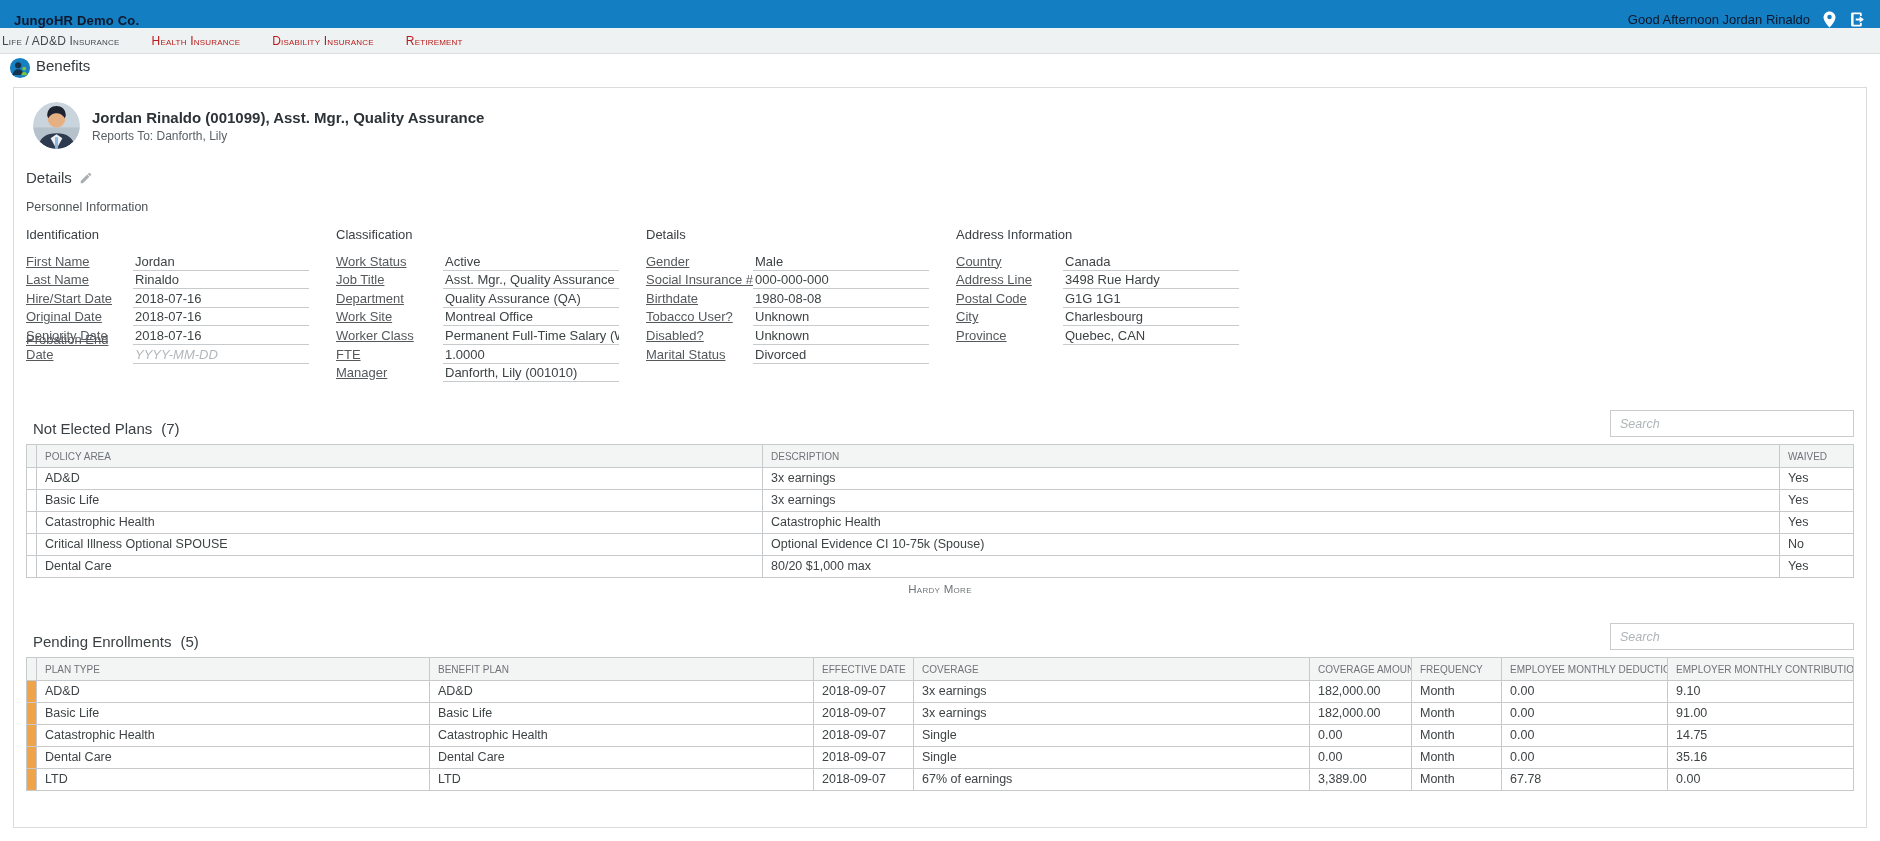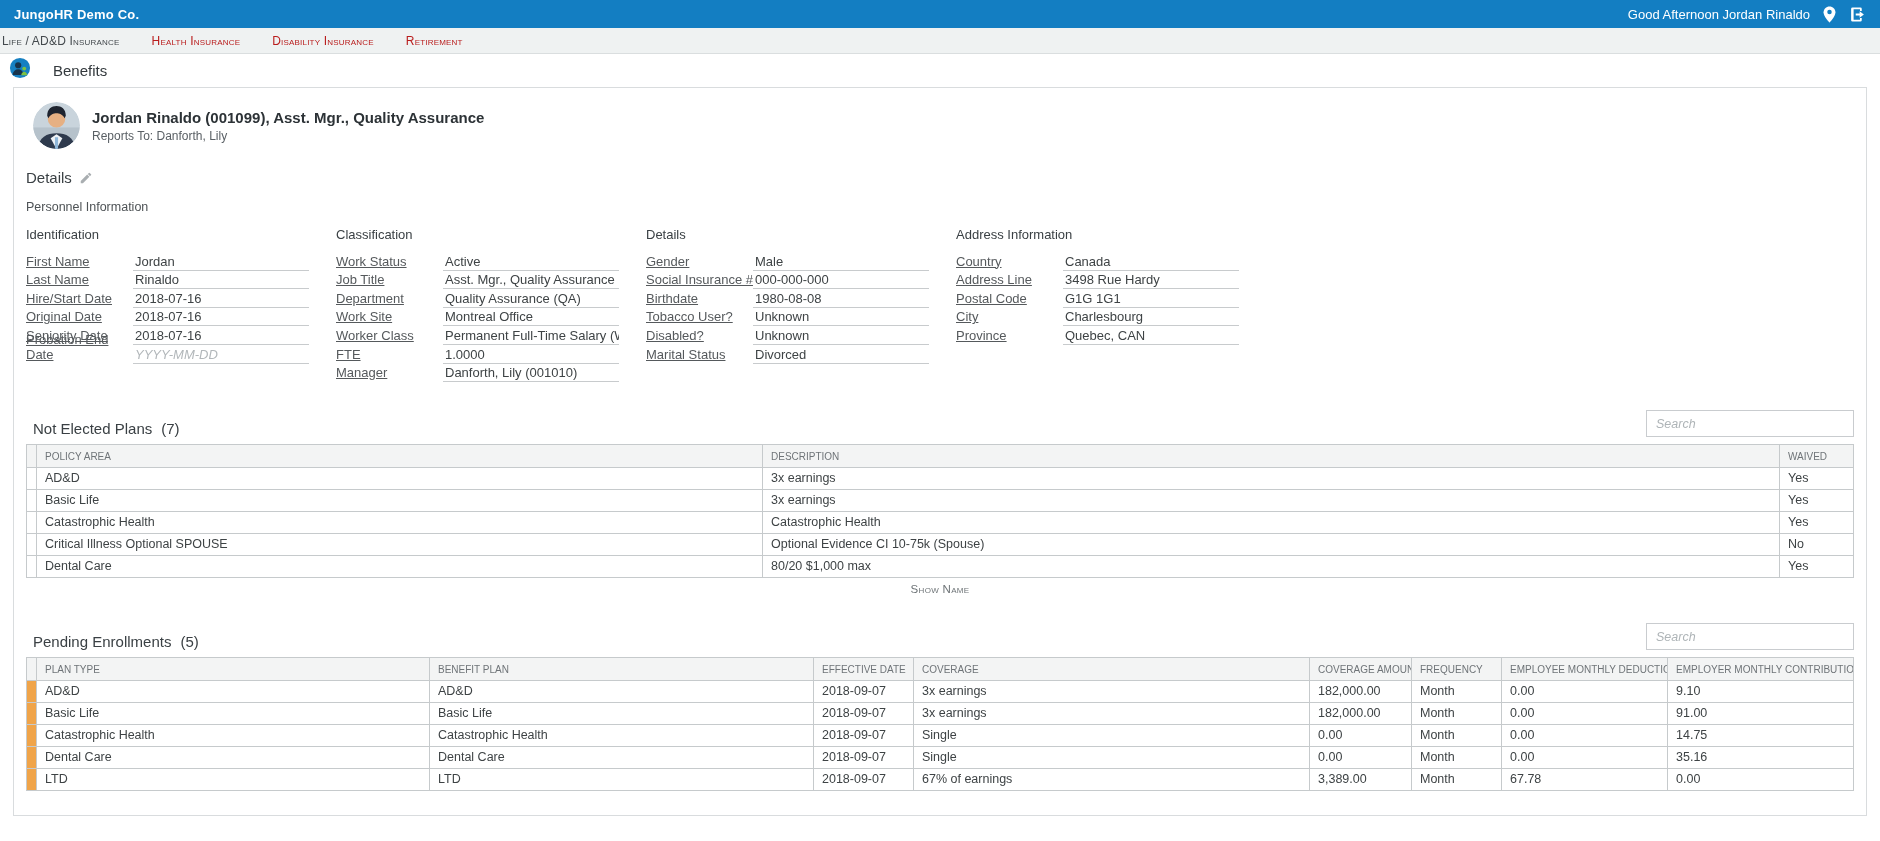--- a/index.html
+++ b/index.html
@@ -6,22 +6,22 @@
   html,body { background:#fff; }
   body {
     font-family: "Liberation Sans", sans-serif;
     color:#3e4345;
     width:1880px; height:841px; overflow:hidden;
   }
   .page { width:1880px; height:841px; overflow:hidden; background:#fff; }
 
   
   .topbar {
-    height:28px; background:#137ec2; color:#ffffff;
-    display:flex; align-items:center; justify-content:space-between;
+    height:28px; background:#137ec2; color:#0f172a;
+    display:flex; align-items:flex-end; justify-content:space-between;
     padding:0 14px;
   }
   .topbar .company { font-size:13px; font-weight:bold; letter-spacing:.2px; }
   .topbar-right { display:flex; align-items:center; gap:13px; }
   .topbar-right .greeting { font-size:13px; }
   .tb-icon { display:inline-flex; align-items:center; cursor:pointer; }
 
   
   .navbar {
     height:26px; background:#eff2f2; border-bottom:1px solid #dadedf;
@@ -29,27 +29,27 @@
   }
   .nav-tab {
     font-size:12px; font-variant:small-caps; color:#b91c1c; cursor:pointer;
     letter-spacing:.2px;
   }
   .nav-tab.active { color:#43494d; }
 
   
   .breadcrumb-row { padding:6px 14px 1px; }
   .breadcrumb { font-size:11px; color:#5e6a70; text-decoration:none; cursor:pointer; }
-  .title-row { display:flex; align-items:flex-end; gap:22px; padding:3px 9px 8px; }
+  .title-row { display:flex; align-items:flex-start; gap:5px; padding:3px 9px 8px; }
   .page-title { font-size:15px; color:#33393d; }
 
   
   .card {
     margin:0 13px; border:1px solid #d9dcde; background:#fff;
-    padding:14px 12px 24px;
+    padding:14px 12px 36px;
   }
 
   .emp-header { display:flex; align-items:center; gap:12px; padding-left:7px; }
   .avatar { width:47px; height:47px; border-radius:50%; overflow:hidden; flex:0 0 auto; }
   .emp-name { font-size:15px; font-weight:bold; color:#2c3236; }
   .emp-reports { font-size:12px; color:#5a6065; margin-top:3px; }
 
   .details-title-row { margin-top:20px; display:flex; align-items:center; gap:7px; }
   .section-h { font-size:15px; color:#3a4044; }
   .edit-icon { cursor:pointer; display:inline-flex; }
@@ -66,21 +66,21 @@
     padding:0 2px 1px; white-space:nowrap; overflow:hidden; min-height:16px; cursor:text;
   }
   .field-value.placeholder { color:#b2b7ba; font-style:italic; }
 
   
   .list-section { margin-top:28px; }
   .list-head { display:flex; align-items:flex-end; justify-content:space-between; margin-bottom:7px; }
   .list-title { font-size:15px; color:#3a4044; padding-left:7px; }
   .list-title .count { margin-left:9px; }
   .search-input {
-    width:208px; height:27px; border:1px solid #c9cccf; background:#fff;
+    width:244px; height:27px; border:1px solid #c9cccf; background:#fff;
     font-family:"Liberation Sans", sans-serif; font-size:12.5px; color:#3e4345;
     padding:0 9px; outline:none;
   }
   .search-input::placeholder { color:#aeb4b7; font-style:italic; }
 
   table.grid { width:100%; border-collapse:collapse; table-layout:fixed; }
   table.grid th, table.grid td { border:1px solid #c6cacc; }
   table.grid th {
     background:#f3f4f4; font-size:10px; font-weight:normal; color:#6f7478;
     text-align:left; padding:6px 8px 5px; white-space:nowrap; overflow:hidden;
@@ -347,21 +347,21 @@
             <td>No</td>
           </tr>
           <tr class="data-row">
             <td class="accent-plain"></td>
             <td>Dental  Care</td>
             <td>80/20 $1,000 max</td>
             <td>Yes</td>
           </tr>
         </tbody>
       </table>
-      <div class="show-more">Show Name</div>
+      <div class="show-more">Hardy More</div>
     </div>
 
     <div class="list-section">
       <div class="list-head">
         <div class="list-title">
           <span>Pending Enrollments</span><span class="count">(5)</span>
         </div>
         <input type="text" class="search-input" placeholder="Search" style="">
       </div>
       <table class="grid">

